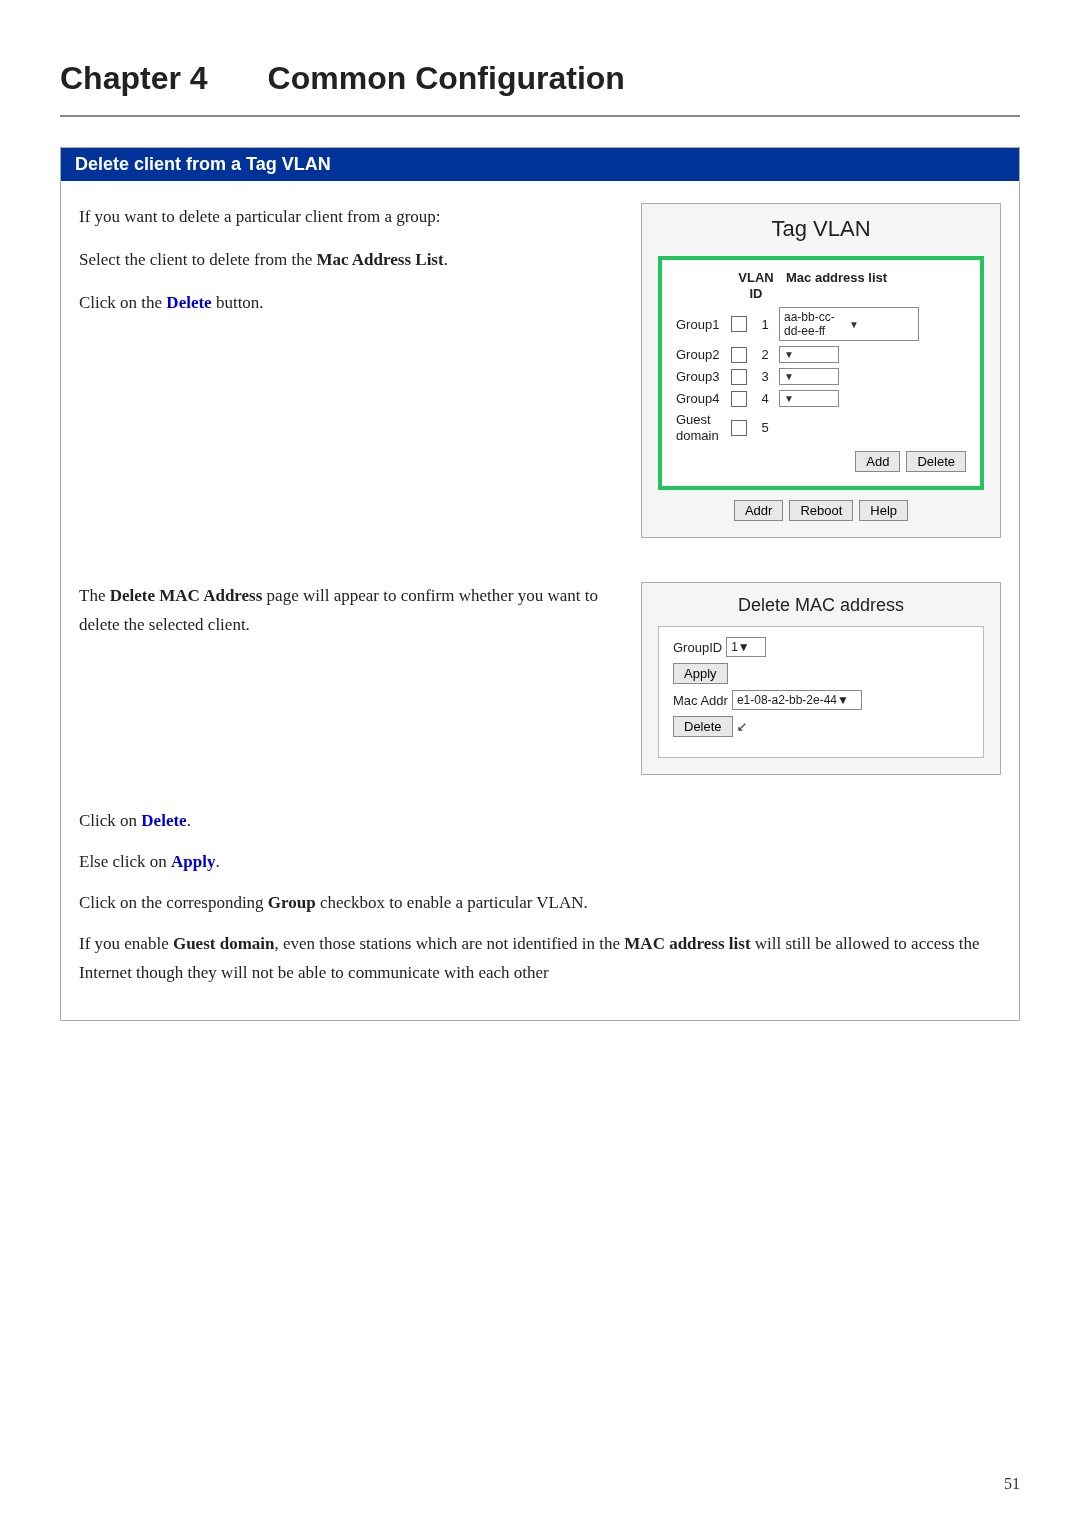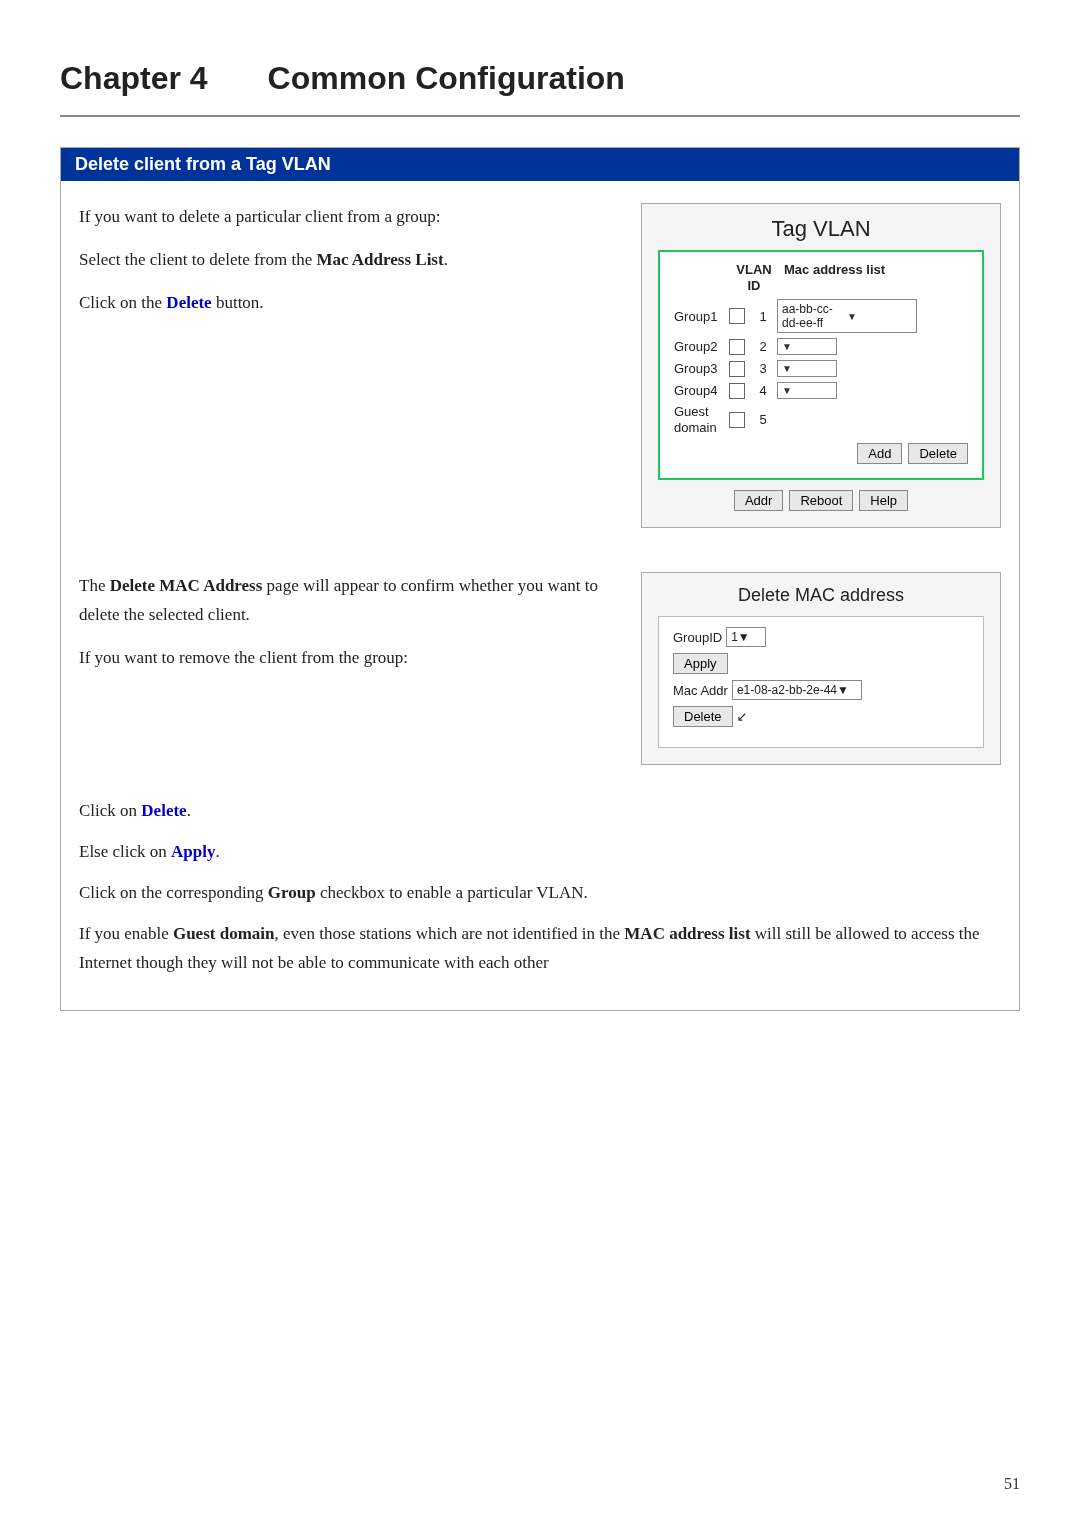--- a/index.html
+++ b/index.html
@@ -86,25 +86,25 @@
       padding: 12px 16px 16px 16px;
       font-family: Arial, sans-serif;
       font-size: 14px;
     }
 
     .vlan-title {
       text-align: center;
       font-size: 22px;
       font-weight: normal;
       font-family: Arial, sans-serif;
-      margin-bottom: 8px;
+      margin-bottom: 14px;
     }
 
     .vlan-inner {
-      border: 2px solid #22c55e;
+      border: 4px solid #22c55e;
       background: #fff;
       padding: 10px 14px 14px 14px;
     }
 
     .vlan-col-headers {
       display: flex;
       justify-content: flex-start;
       font-size: 13px;
       margin-bottom: 6px;
       padding-left: 60px;
@@ -383,21 +383,20 @@
             <button class="vlan-btn">Help</button>
           </div>
         </div>
       </div>
     </div>
 
     <div class="section-body-2">
 
       <div class="left-col">
         <p>The <span class="bold">Delete MAC Address</span> page will appear to confirm whether you want to delete the selected client.</p>
-        <p>If you want to remove the client from the group:</p>
       </div>
 
       <div class="right-col">
         <div class="del-panel">
           <div class="del-title">Delete MAC address</div>
 
           <div class="del-inner">
 
             <div class="del-row">
               <label>GroupID</label>

